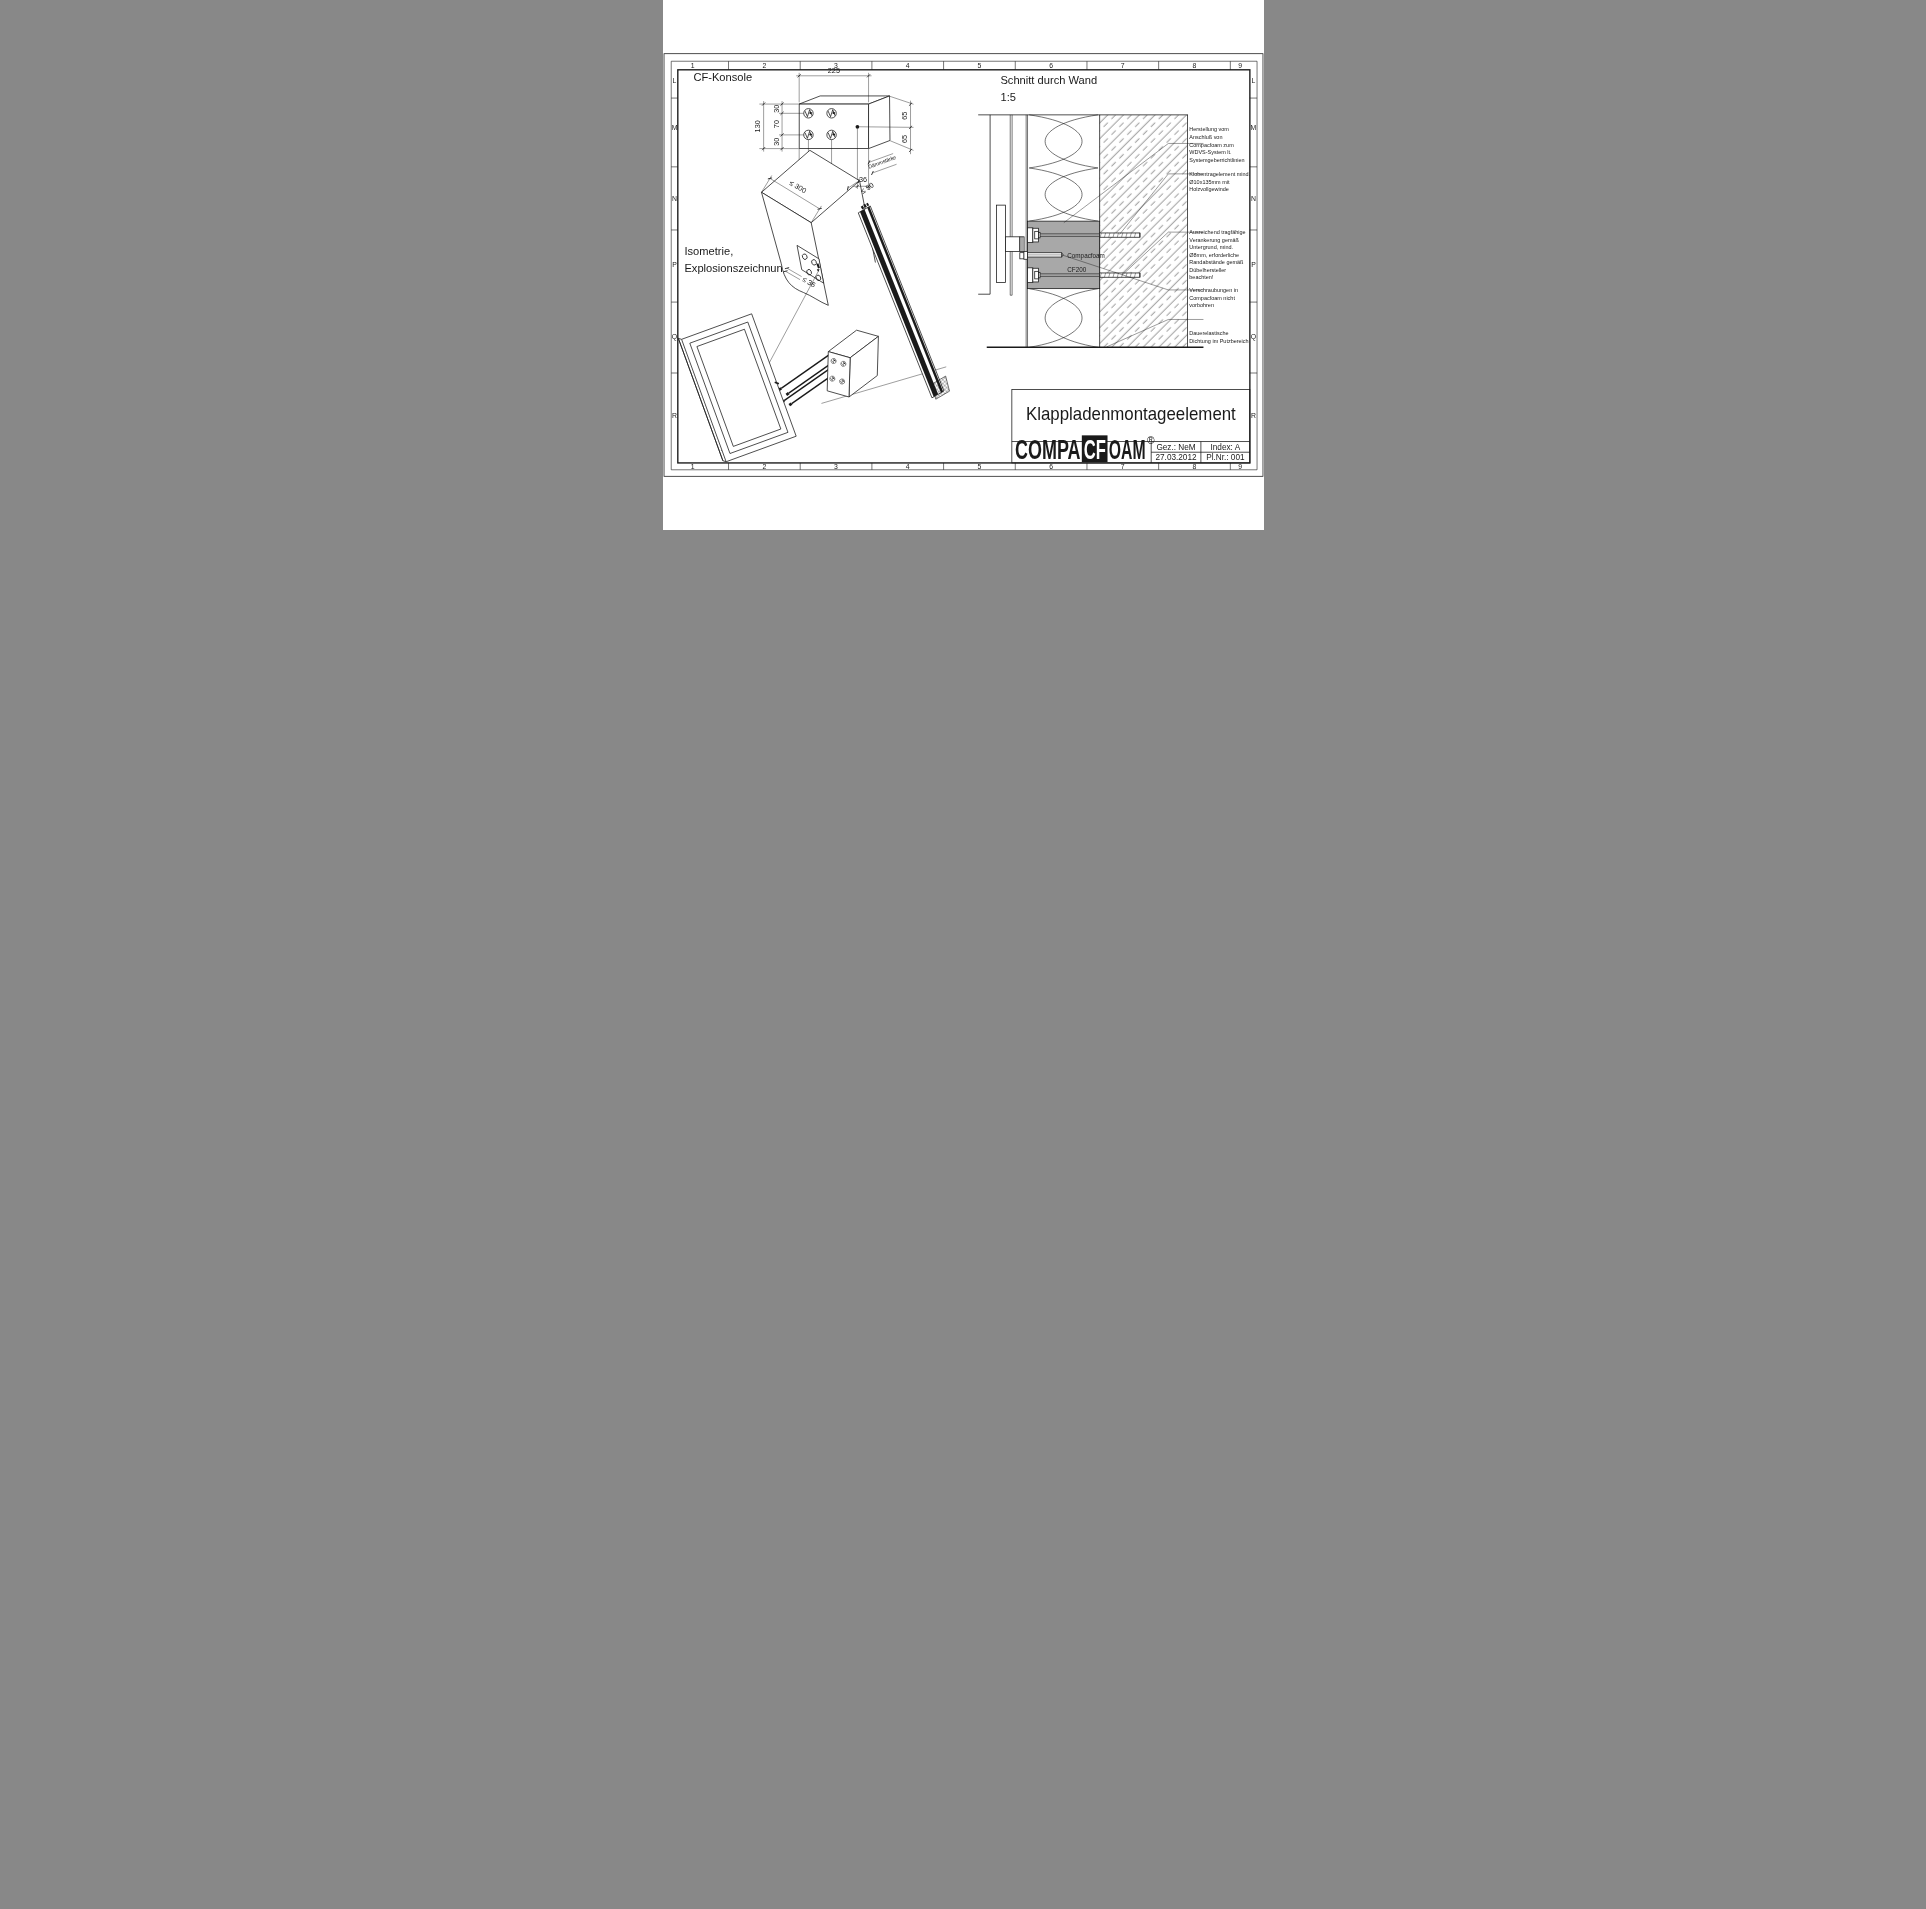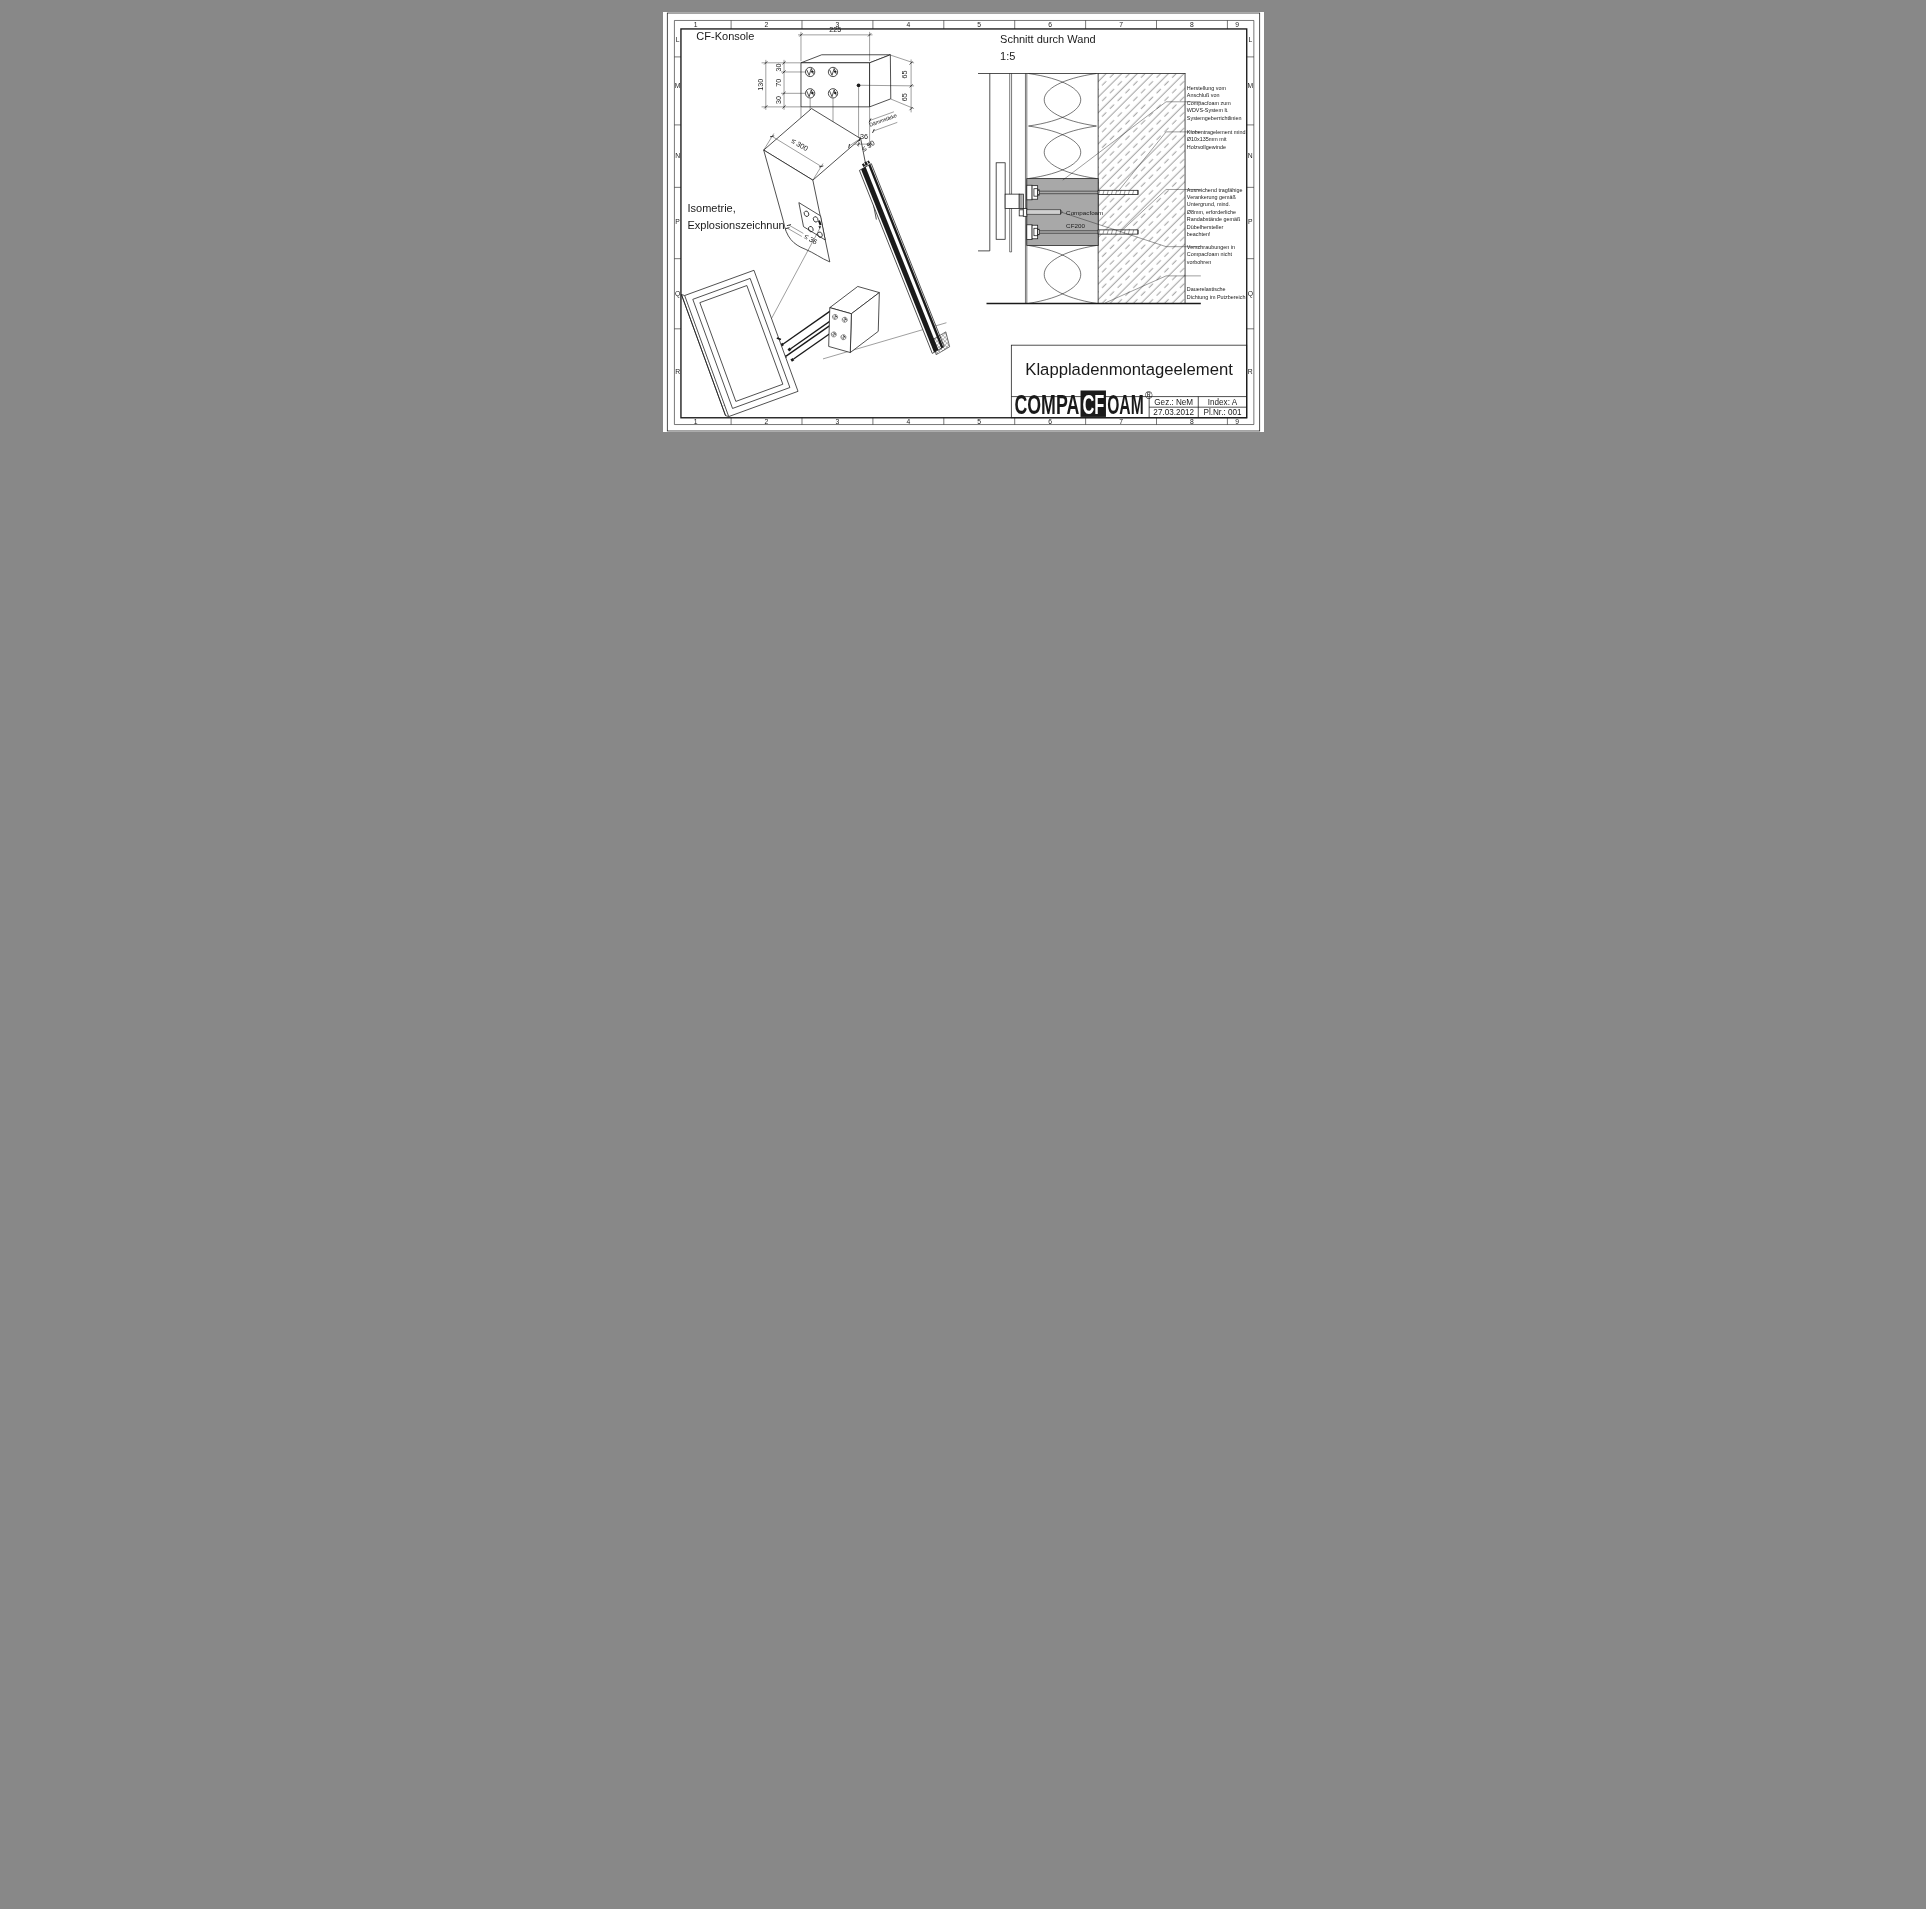--- a/index.html
+++ b/index.html
@@ -1,16 +1,16 @@
 <!DOCTYPE html>
 <html style="font-size:6.2px"><head>
 <meta charset="utf-8">
 <style>
   html,body{margin:0;padding:0;background:#888;}
-  .sheet{position:relative;width:601px;height:420px;background:#fff;margin:12px auto;overflow:hidden;}
+  .sheet{position:relative;width:601px;height:530px;background:#fff;margin:0 auto;overflow:hidden;}
   svg{position:absolute;left:0;top:0;width:100%;height:100%;}
   .ln{stroke:#1a1a1a;fill:none;stroke-width:9;}
   .thin{stroke-width:5;}
   .med{stroke-width:7;}
   .thick{stroke-width:18;}
   .frame{stroke-width:16;}
   .strip{stroke-width:7;}
   .fw{fill:#ffffff;}
   .t{font-family:"Liberation Sans",sans-serif;fill:#1a1a1a;stroke:none;}
   .h{font-size:130px;}

